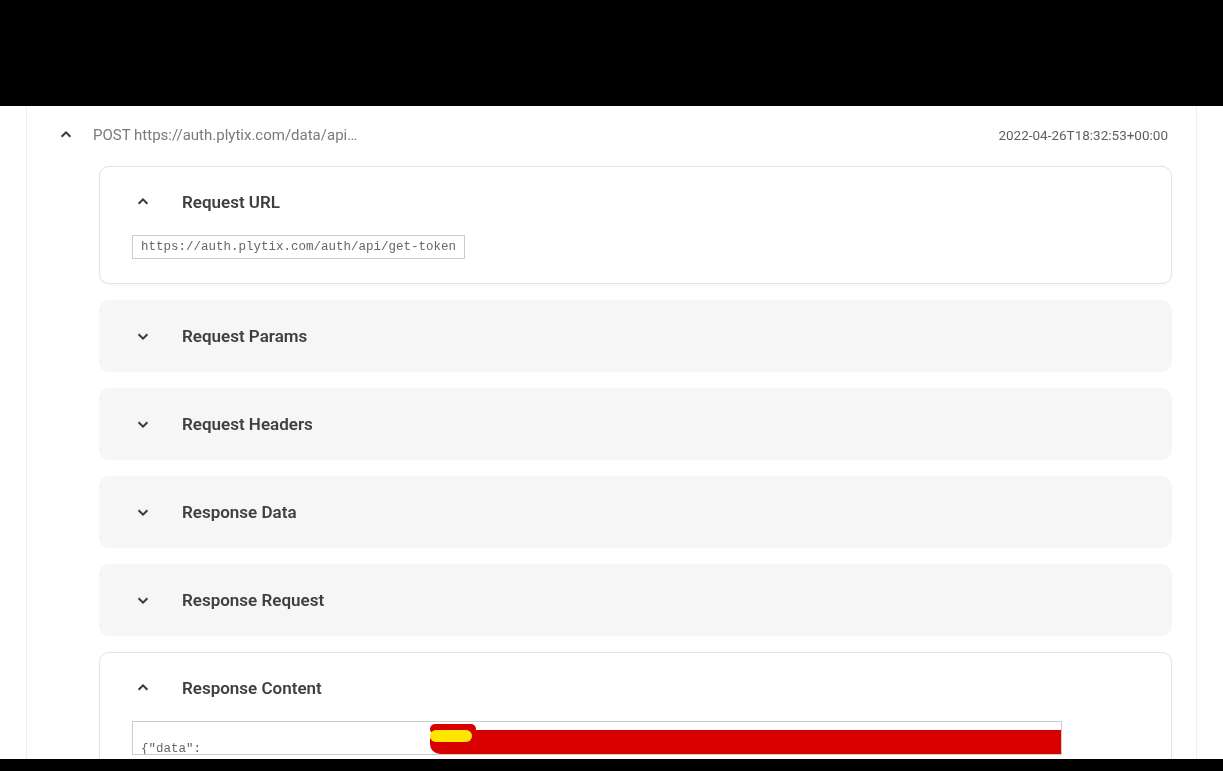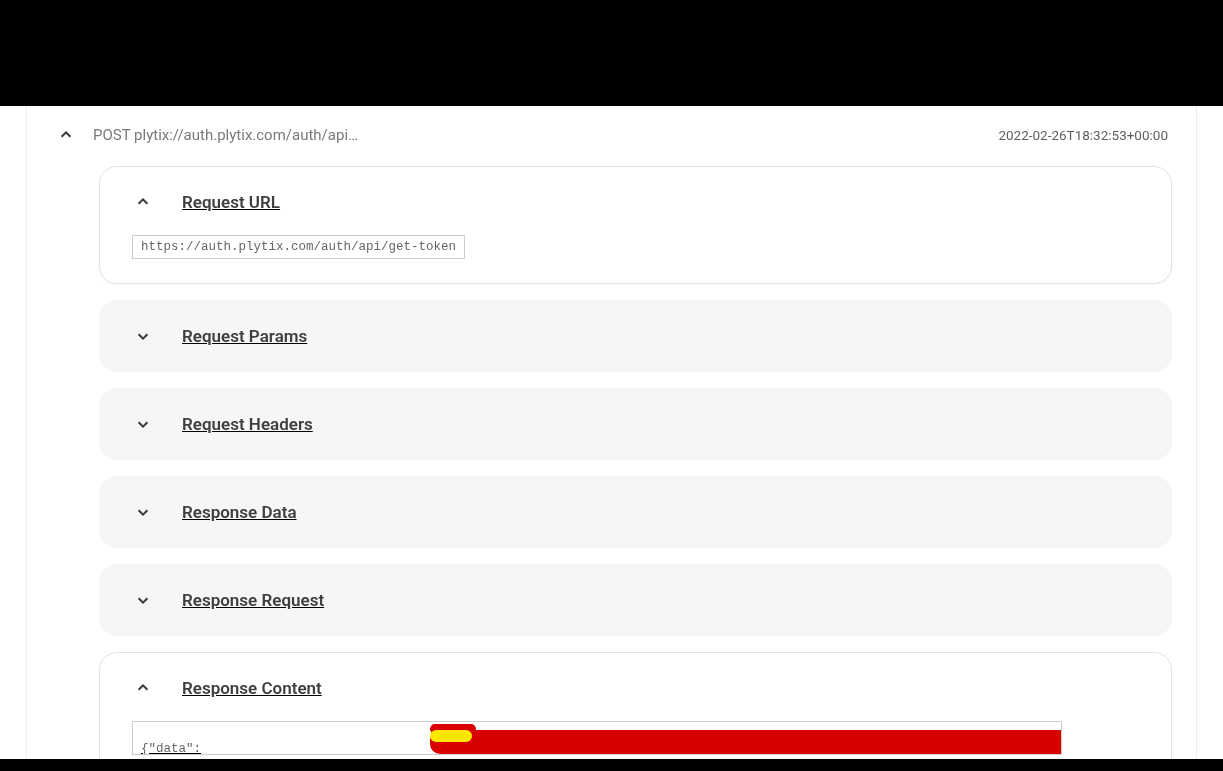--- a/index.html
+++ b/index.html
@@ -38,24 +38,23 @@
     color: #5f5f5f;
     font-size: 13.5px;
     font-weight: 400;
     margin-right: 0;
   }
   .sections {
     padding-left: 72px;
     padding-right: 24px;
   }
   .section {
-    border-radius: 18px;
+    border-radius: 10px;
     margin-bottom: 16px;
     padding: 24px 24px;
-    text-decoration: underline;
   }
   .section.expanded {
     background: #fff;
     border: 1px solid #e3e3e3;
     box-shadow: 0 1px 3px rgba(0,0,0,0.04);
   }
   .section.collapsed {
     background: #f6f6f6;
     border: 1px solid transparent;
   }
@@ -123,22 +122,22 @@
 
 <div class="page">
   <div class="request-card">
 
     <div class="req-header">
       <span class="chev">
         <svg viewBox="0 0 16 16">
             <polyline points="3,10 8,5 13,10"></polyline>
           </svg>
       </span>
-      <div class="req-title">POST plytix://auth.plytix.com/auth/api…</div>
-      <div class="req-time">2022-02-26T18:32:53+00:00</div>
+      <div class="req-title">POST https://auth.plytix.com/data/api…</div>
+      <div class="req-time">2022-04-26T18:32:53+00:00</div>
     </div>
 
     <div class="sections">
 
       <div class="section expanded">
         <div class="section-head">
           <span class="chev">
             <svg viewBox="0 0 16 16">
                 <polyline points="3,10 8,5 13,10"></polyline>
               </svg>

